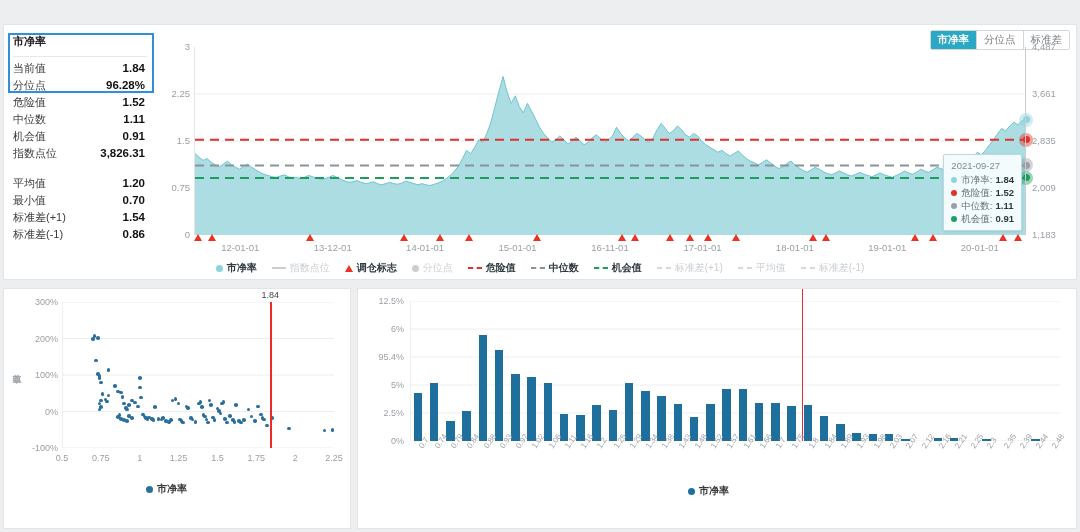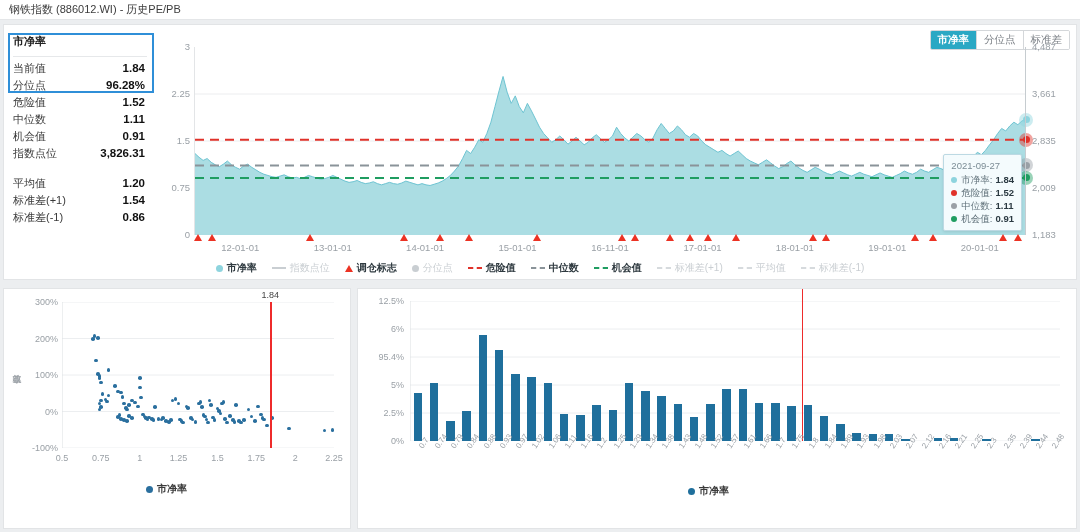--- a/index.html
+++ b/index.html
@@ -154,23 +154,20 @@
     position: absolute; font-size: 8px; color: #9aa0a6;
     transform-origin: left top; transform: rotate(-55deg);
     white-space: nowrap;
   }
 </style>
 </head>
 <body>
 
 <div class="app">
 
-  <div class="titlebar">
-    <span>钢铁指数 (886012.WI) - 历史PE/PB</span>
-  </div>
 
   <div class="card card-main">
 
     <div class="stats">
       <div class="stats-title">市净率</div>
       <div class="stats-hl"></div>
       <div class="stats-divider"></div>
       <div id="stats-primary">
           <div class="stat-row">
             <span class="k">当前值</span>
@@ -197,20 +194,24 @@
           <div class="stat-row">
             <span class="k">指数点位</span>
             <span class="v">3,826.31</span>
           </div>
         </div>
       <div class="stats-gap"></div>
       <div id="stats-tertiary">
           <div class="stat-row">
             <span class="k">平均值</span>
             <span class="v">1.20</span>
+          </div>
+          <div class="stat-row">
+            <span class="k">最小值</span>
+            <span class="v">0.70</span>
           </div>
           <div class="stat-row">
             <span class="k">标准差(+1)</span>
             <span class="v">1.54</span>
           </div>
           <div class="stat-row">
             <span class="k">标准差(-1)</span>
             <span class="v">0.86</span>
           </div>
         </div>
@@ -254,21 +255,21 @@
           <div style="position: absolute; right: -7px; top: 85.7467px; width: 14px; height: 14px; border-radius: 50%; background: rgb(224, 50, 42); opacity: 0.45;"></div>
           <div style="position: absolute; right: -3.5px; top: 89.2467px; width: 7px; height: 7px; border-radius: 50%; background: rgb(224, 50, 42);"></div>
           <div style="position: absolute; right: -7px; top: 111.44px; width: 14px; height: 14px; border-radius: 50%; background: rgb(154, 160, 166); opacity: 0.45;"></div>
           <div style="position: absolute; right: -3.5px; top: 114.94px; width: 7px; height: 7px; border-radius: 50%; background: rgb(154, 160, 166);"></div>
           <div style="position: absolute; right: -7px; top: 123.973px; width: 14px; height: 14px; border-radius: 50%; background: rgb(31, 157, 97); opacity: 0.45;"></div>
           <div style="position: absolute; right: -3.5px; top: 127.473px; width: 7px; height: 7px; border-radius: 50%; background: rgb(31, 157, 97);"></div>
           <div style="position: absolute; right: 0px; top: 0px; width: 1px; height: 188px; background: rgb(198, 204, 208);"></div>
         </div>
       <div class="xlabels" id="main-xlabels">
           <div class="xlabel" style="left: 5.55556%;">12-01-01</div>
-          <div class="xlabel" style="left: 16.6667%;">13-01-01</div>
+          <div class="xlabel" style="left: 16.6667%;">13-12-01</div>
           <div class="xlabel" style="left: 27.7778%;">14-01-01</div>
           <div class="xlabel" style="left: 38.8889%;">15-01-01</div>
           <div class="xlabel" style="left: 50%;">16-11-01</div>
           <div class="xlabel" style="left: 61.1111%;">17-01-01</div>
           <div class="xlabel" style="left: 72.2222%;">18-01-01</div>
           <div class="xlabel" style="left: 83.3333%;">19-01-01</div>
           <div class="xlabel" style="left: 94.4444%;">20-01-01</div>
           <div class="tri" style="left: 0.5%; top: -3px;"></div>
           <div class="tri" style="left: 2.2%; top: -3px;"></div>
           <div class="tri" style="left: 14%; top: -3px;"></div>

